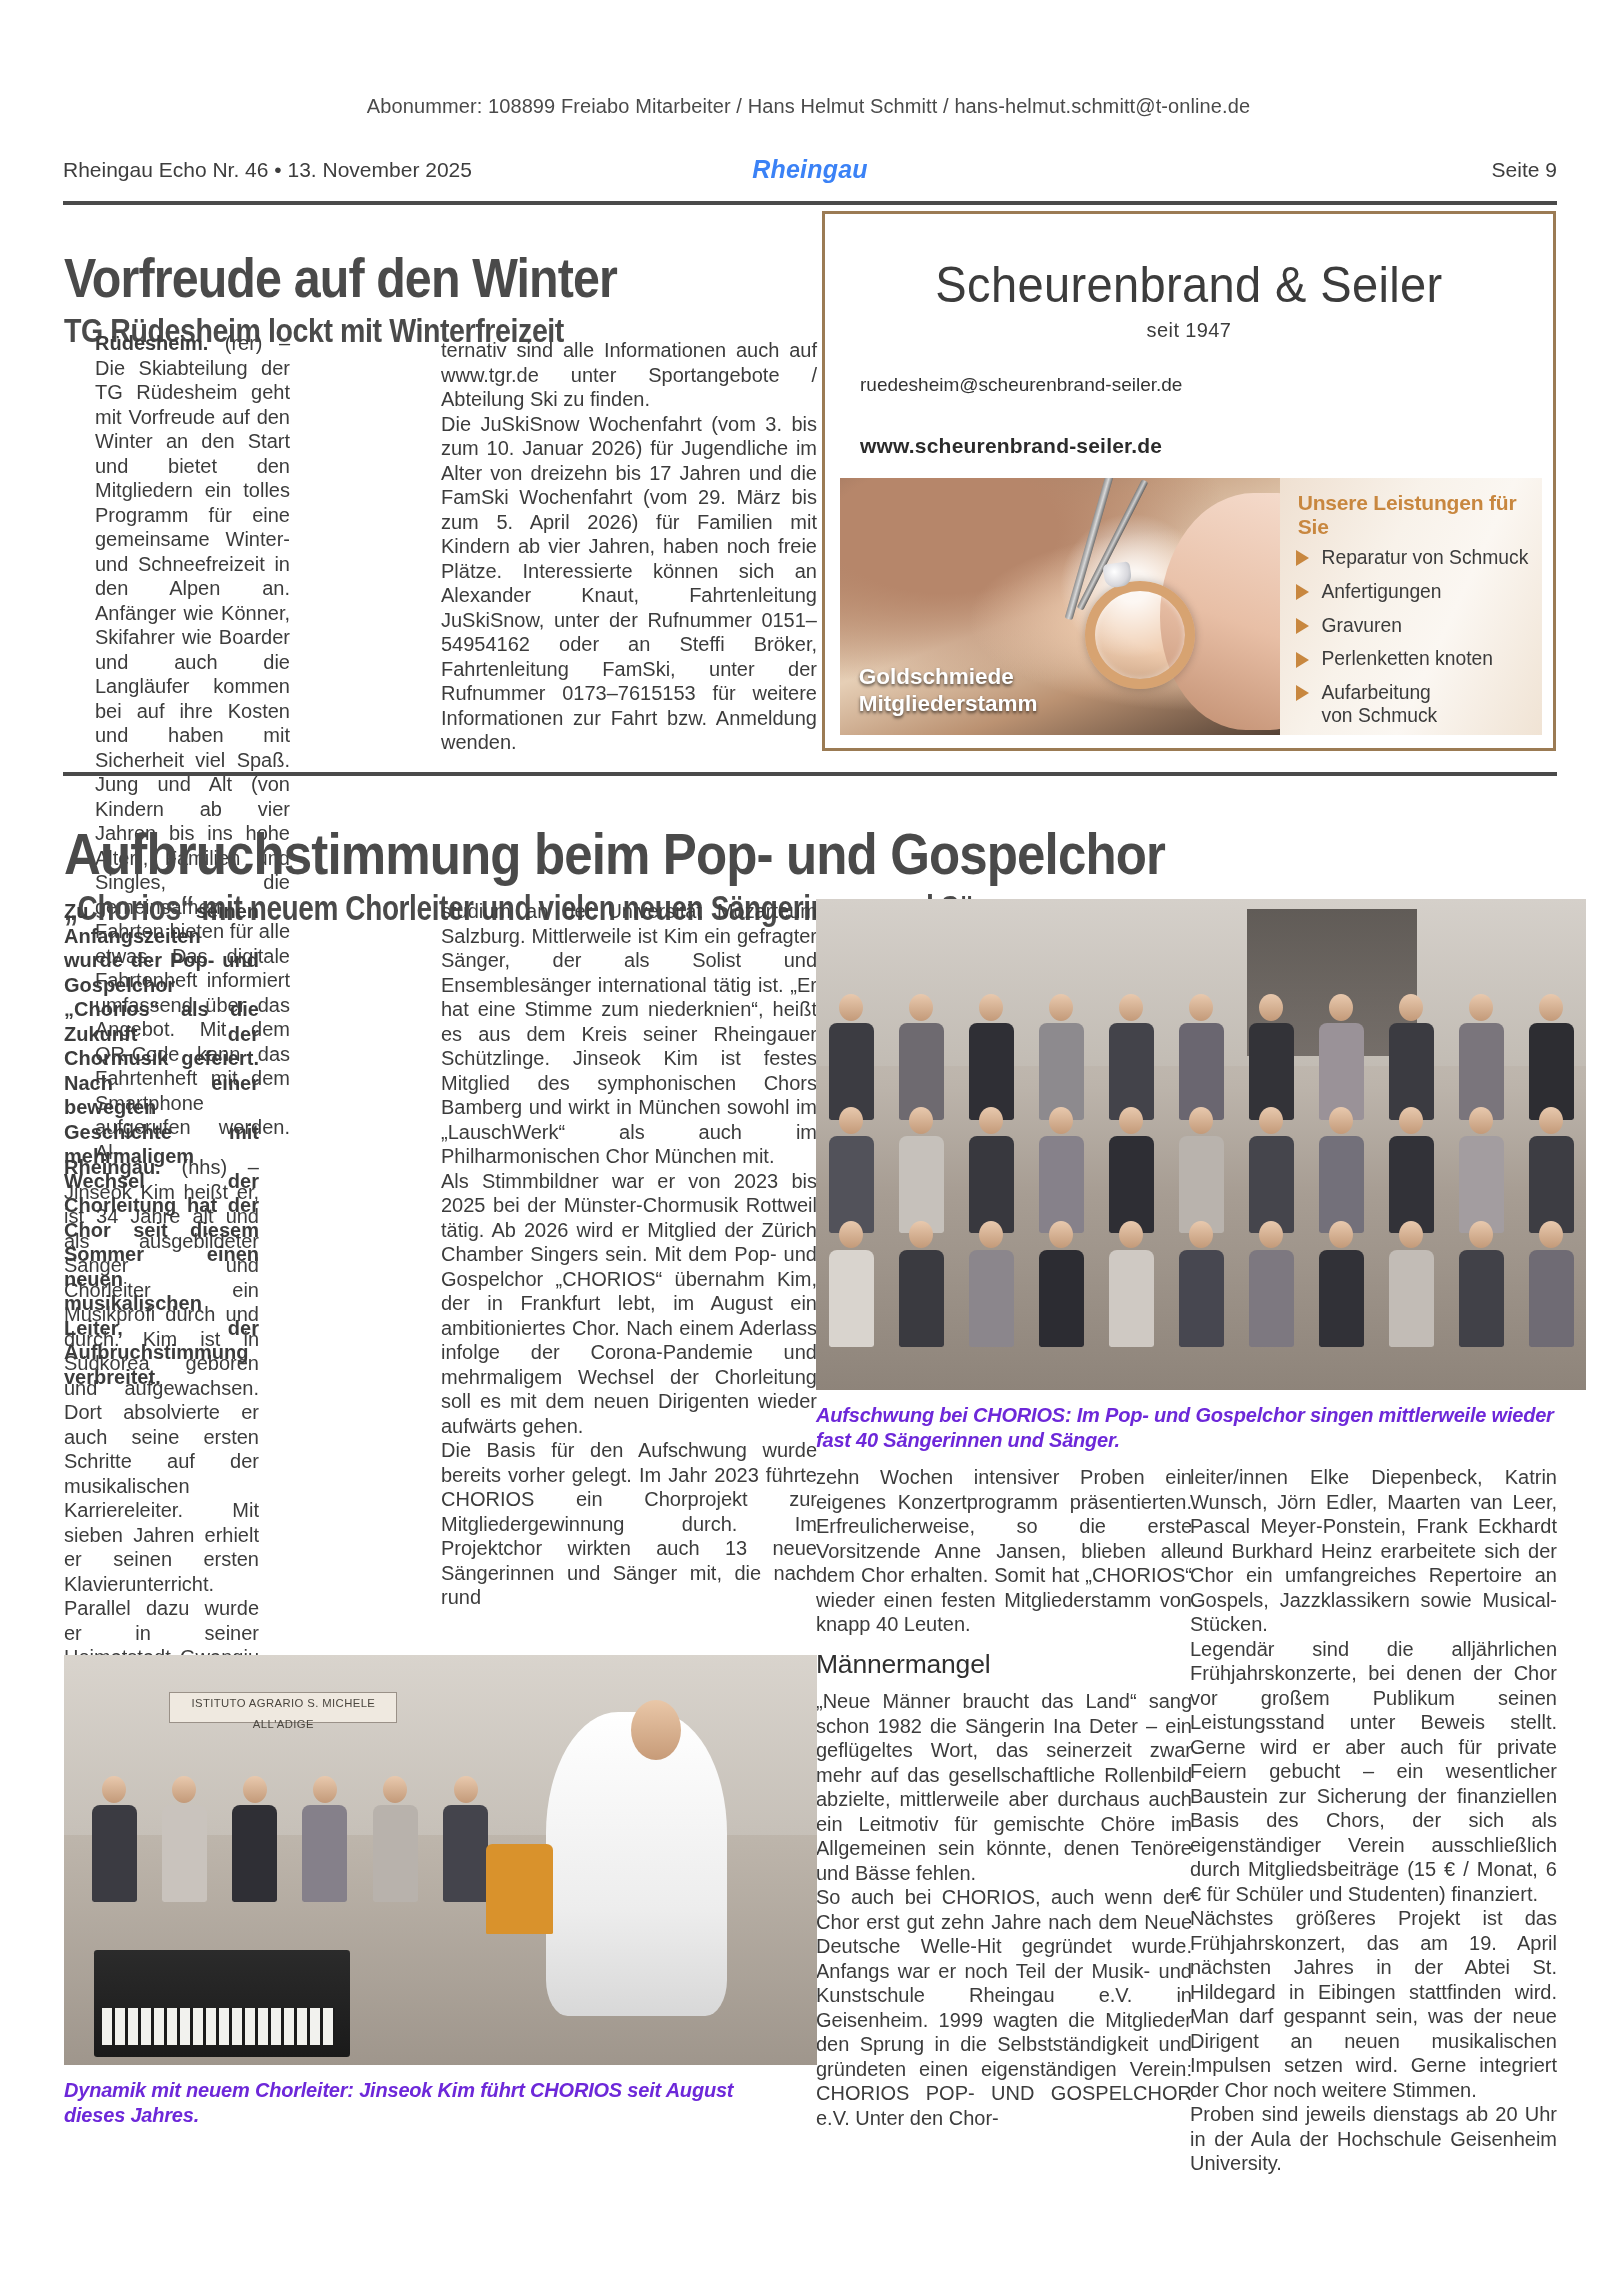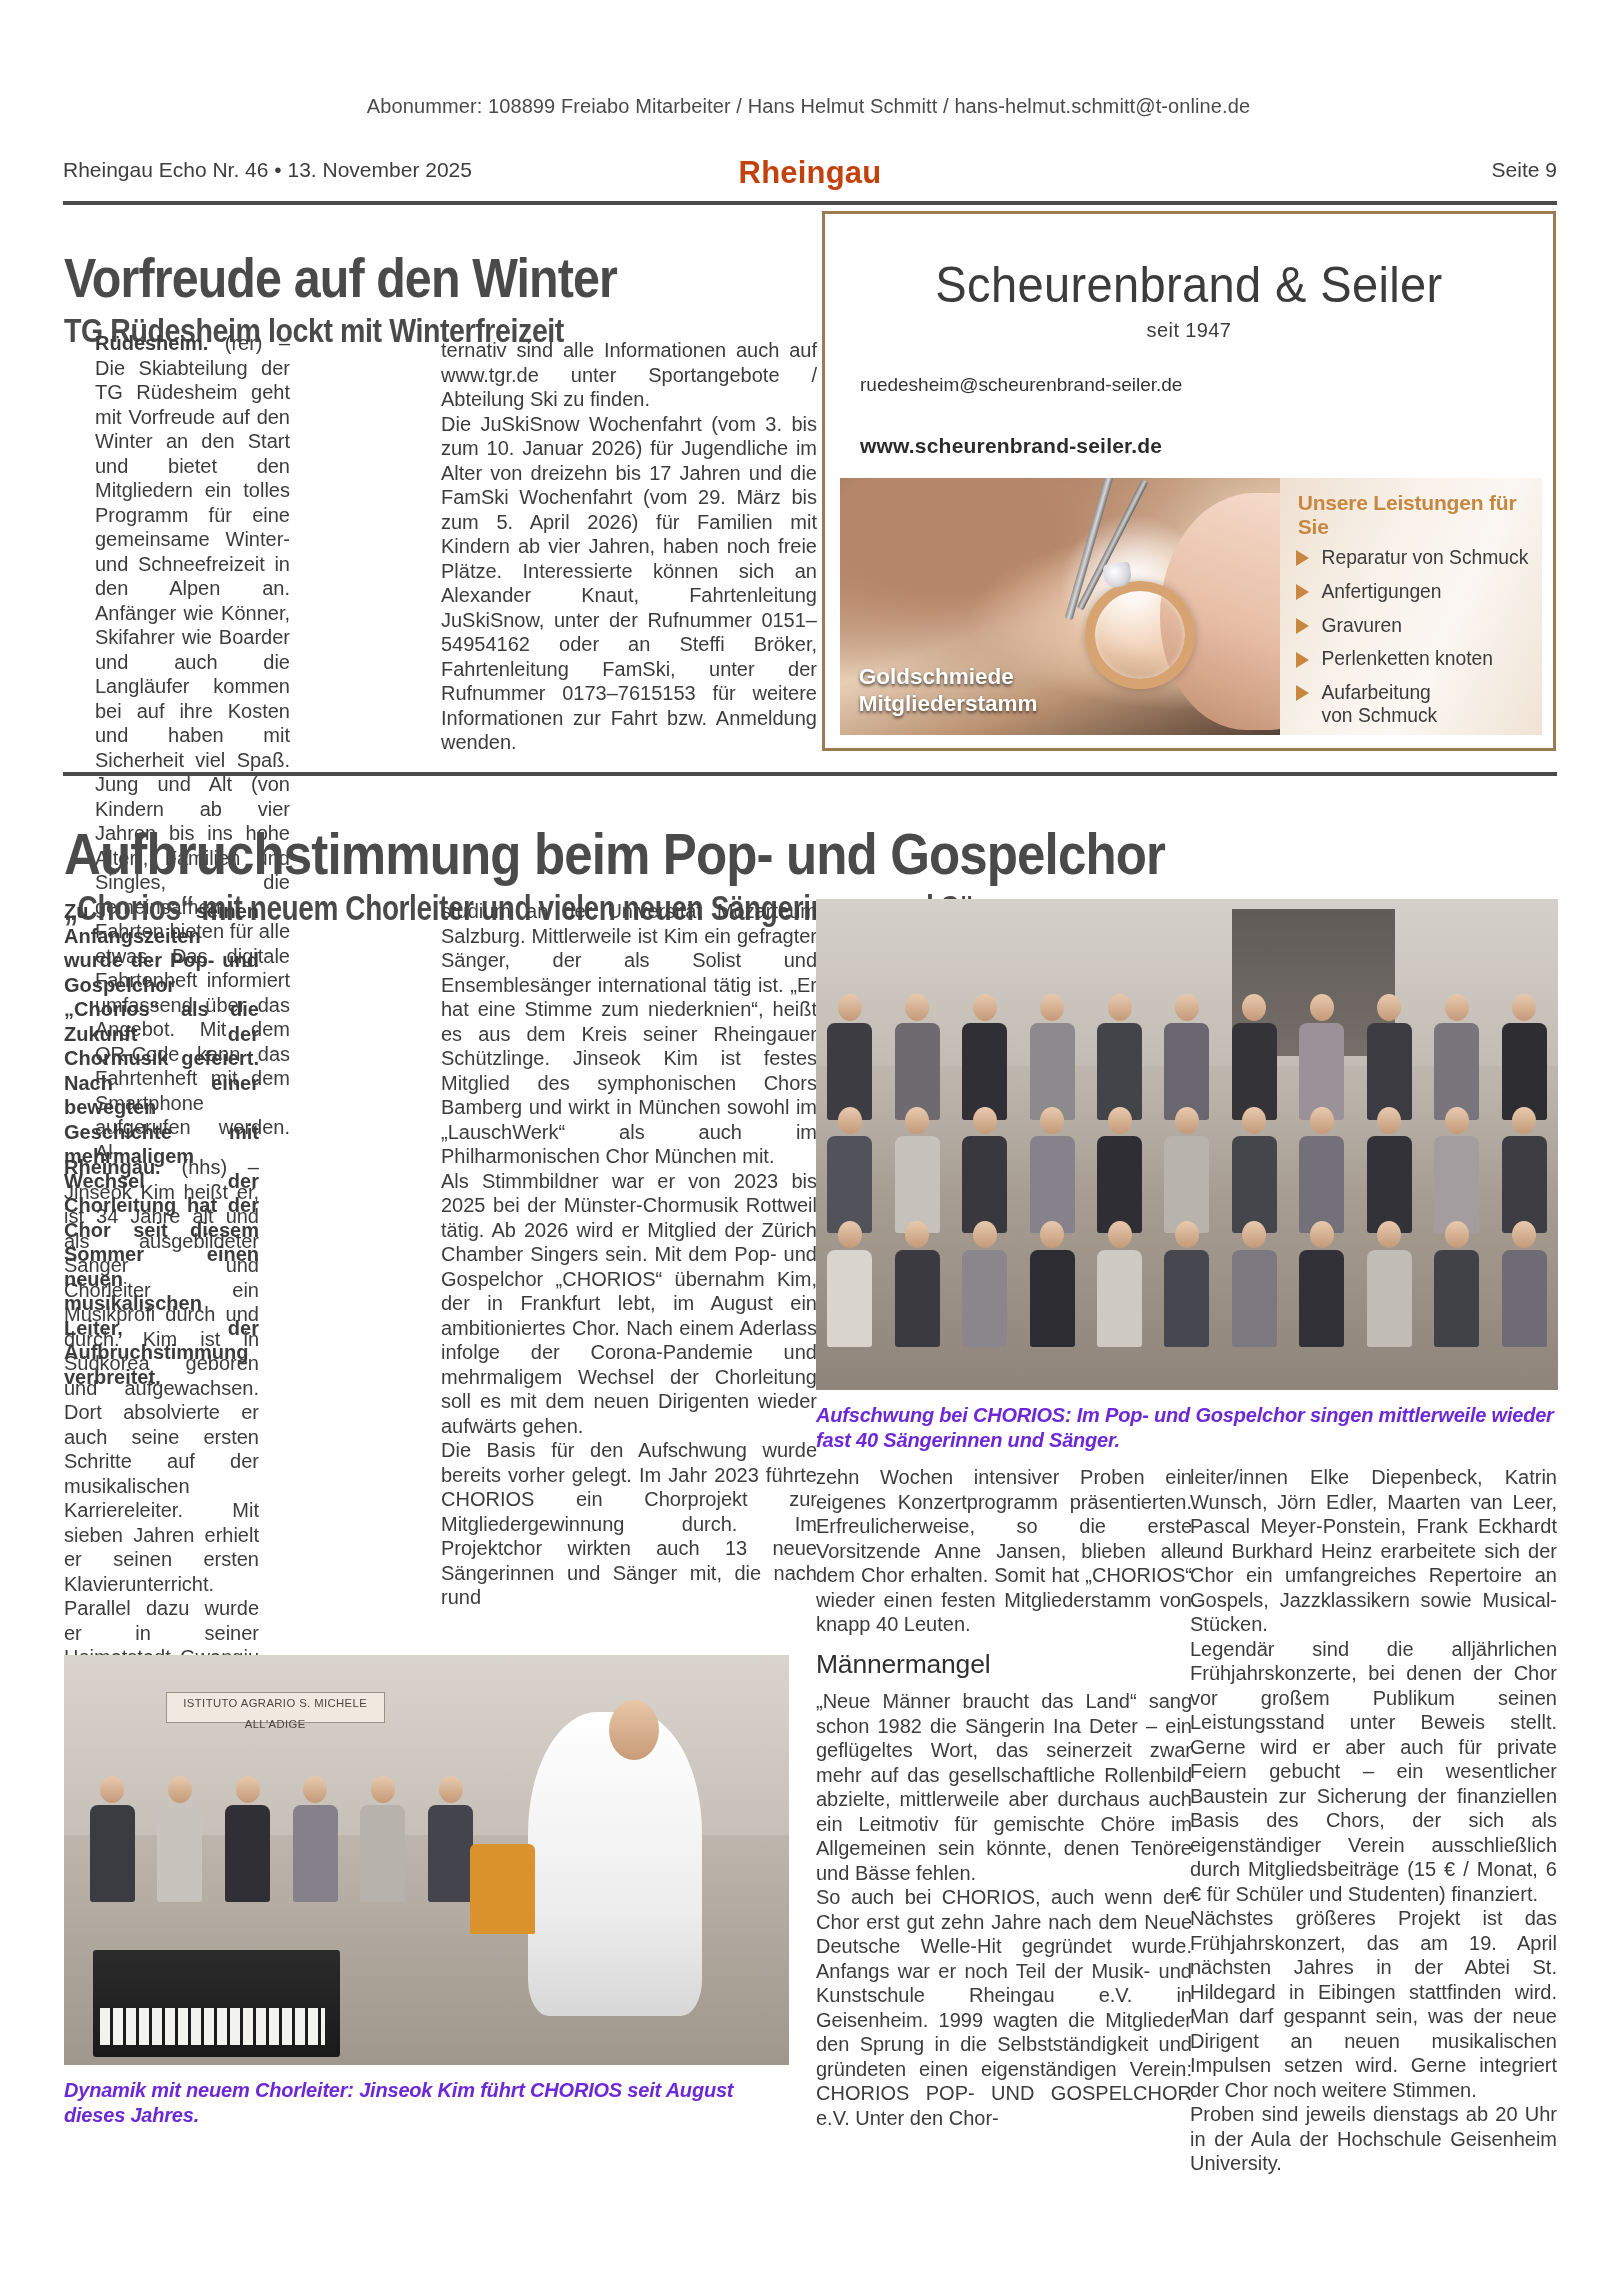--- a/index.html
+++ b/index.html
@@ -16,21 +16,21 @@
   
   .abo-line{
     position:absolute;left:0;top:95px;width:1617px;
     text-align:center;font-size:20px;color:#4a4a4a;letter-spacing:0.1px;
   }
   .masthead{
     position:absolute;left:63px;top:158px;width:1494px;height:35px;
   }
   .mast-left{position:absolute;left:0;top:0;font-size:21px;color:#3d3d3d;}
   .mast-center{position:absolute;left:0;right:0;top:-3.2px;text-align:center;
-    font-weight:bold;font-size:31px;color:#c2410c;letter-spacing:0.2px;}
+    font-weight:bold;font-style:italic;font-size:25px;color:#3b82f6;letter-spacing:0.2px;}
   .mast-right{position:absolute;right:0;top:0;font-size:21px;color:#3d3d3d;}
 
   .rule{position:absolute;background:#4a4a4a;}
   .rule-top{left:63px;top:201px;width:1494px;height:4px;}
   .rule-mid{left:63px;top:772px;width:1494px;height:4px;}
 
   
   .headline{
     font-family:"Liberation Sans", sans-serif;
     font-weight:bold;color:#4a4a4a;
@@ -157,21 +157,21 @@
   .ad-services li{
     position:relative;padding:0 0 0 27px;margin:0 0 11.3px 0;
     font-size:19.3px;line-height:22.5px;color:#3b3b3b;
   }
   .ad-services li .tri{
     position:absolute;left:1.6px;top:3.2px;width:0;height:0;
     border-left:13.7px solid #c8873f;border-top:8.8px solid transparent;border-bottom:8.8px solid transparent;
   }
 
   
-  .photo{position:absolute;overflow:hidden;background:#f97316;}
+  .photo{position:absolute;overflow:hidden;background:#f97316;padding-left:28px;}
 
   .choir-photo{left:816px;top:899px;width:742px;height:491px;}
   .choir-bg{
     position:absolute;inset:0;
     background:linear-gradient(180deg,#cfc9c2 0%,#bcb4ab 38%,#a79d93 60%,#8e847a 100%);
   }
   .choir-wall{position:absolute;left:0;top:0;width:100%;height:34%;
     background:linear-gradient(180deg,#d5d0ca,#c2bcb4);}
   .choir-dark{position:absolute;left:56%;top:2%;width:22%;height:30%;
     background:linear-gradient(180deg,#3a3531,#5b5450);opacity:.75;}

